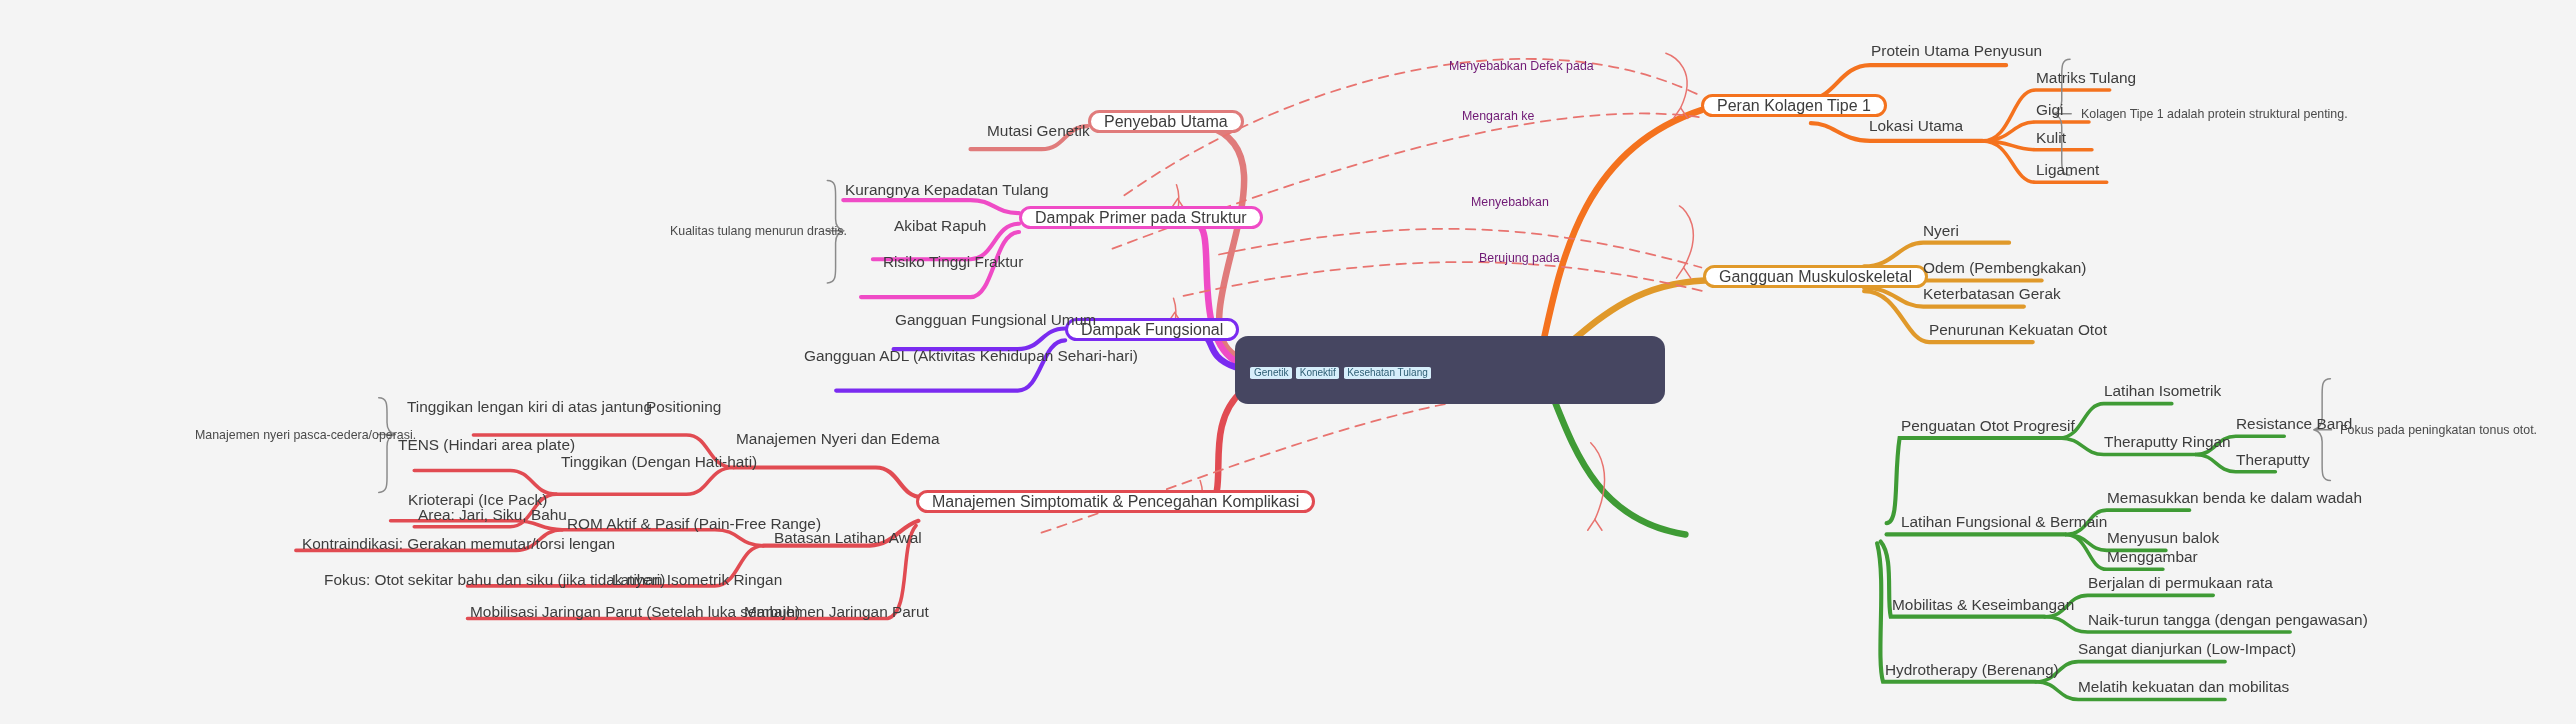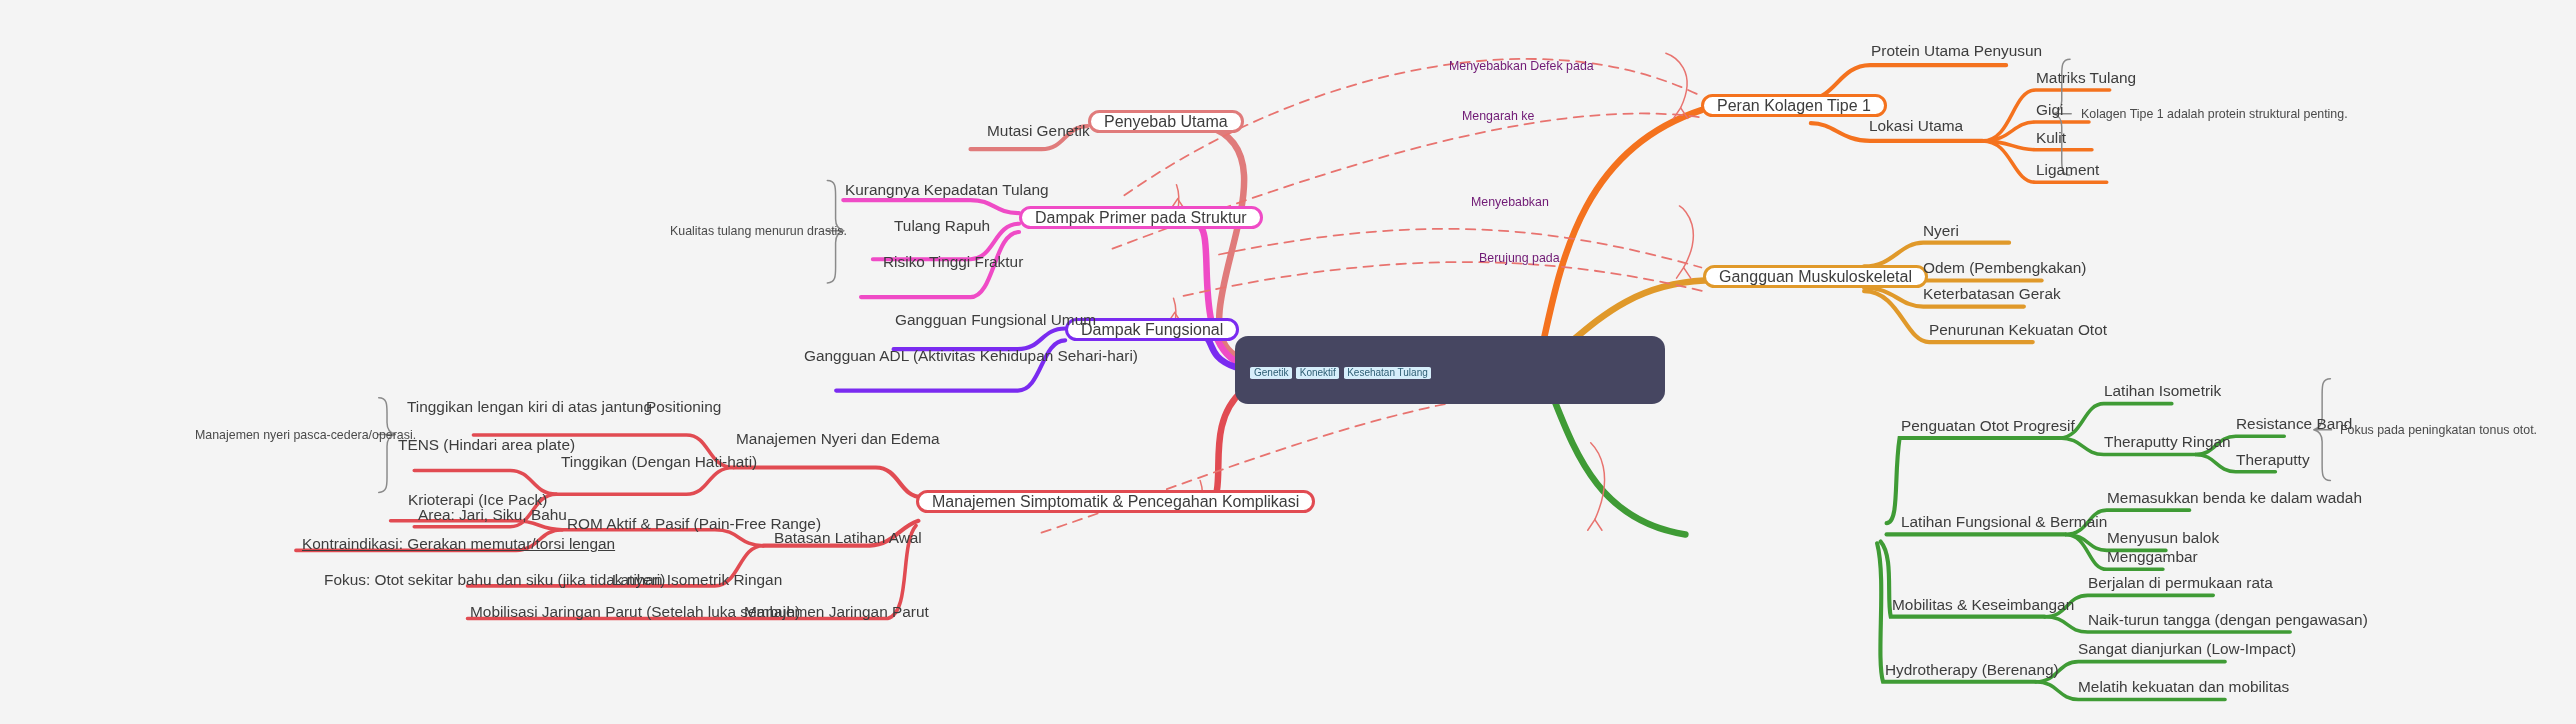--- a/index.html
+++ b/index.html
@@ -222,39 +222,39 @@
 
   <div class="lbl" style="left:1885px;top:662px;">Hydrotherapy (Berenang)</div>
   <div class="lbl" style="left:2078px;top:641px;">Sangat dianjurkan (Low-Impact)</div>
   <div class="lbl" style="left:2078px;top:679px;">Melatih kekuatan dan mobilitas</div>
 
   <div class="note" style="left:2340px;top:423px;">Fokus pada peningkatan tonus otot.</div>
 
   <div class="lbl" style="left:987px;top:123px;">Mutasi Genetik</div>
 
   <div class="lbl" style="left:845px;top:182px;">Kurangnya Kepadatan Tulang</div>
-  <div class="lbl" style="left:894px;top:218px;">Tulang Rapuh</div>
+  <div class="lbl" style="left:894px;top:218px;">Akibat Rapuh</div>
   <div class="lbl" style="left:883px;top:254px;">Risiko Tinggi Fraktur</div>
 
   <div class="note" style="left:670px;top:224px;">Kualitas tulang menurun drastis.</div>
 
   <div class="lbl" style="left:895px;top:312px;">Gangguan Fungsional Umum</div>
   <div class="lbl" style="left:804px;top:348px;">Gangguan ADL (Aktivitas Kehidupan Sehari-hari)</div>
 
   <div class="lbl" style="left:736px;top:431px;">Manajemen Nyeri dan Edema</div>
   <div class="lbl" style="left:646px;top:399px;">Positioning</div>
   <div class="lbl" style="left:407px;top:399px;">Tinggikan lengan kiri di atas jantung</div>
   <div class="lbl" style="left:561px;top:454px;">Tinggikan (Dengan Hati-hati)</div>
   <div class="lbl" style="left:398px;top:437px;">TENS (Hindari area plate)</div>
   <div class="lbl" style="left:408px;top:492px;">Krioterapi (Ice Pack)</div>
 
   <div class="lbl" style="left:774px;top:530px;">Batasan Latihan Awal</div>
   <div class="lbl" style="left:567px;top:516px;">ROM Aktif &amp; Pasif (Pain-Free Range)</div>
   <div class="lbl" style="left:418px;top:507px;">Area: Jari, Siku, Bahu</div>
-  <div class="lbl" style="left:302px;top:536px;text-decoration:underline;">Kontraindikasi: Gerakan memutar/torsi lengan</div>
+  <div class="lbl" style="left:302px;top:536px;">Kontraindikasi: Gerakan memutar/torsi lengan</div>
   <div class="lbl" style="left:612px;top:572px;">Latihan Isometrik Ringan</div>
   <div class="lbl" style="left:324px;top:572px;">Fokus: Otot sekitar bahu dan siku (jika tidak nyeri)</div>
 
   <div class="lbl" style="left:744px;top:604px;">Manajemen Jaringan Parut</div>
   <div class="lbl" style="left:470px;top:604px;">Mobilisasi Jaringan Parut (Setelah luka sembuh)</div>
 
   <div class="note" style="left:195px;top:428px;">Manajemen nyeri pasca-cedera/operasi.</div>
 
   <div class="xlbl" style="left:1449px;top:59px;">Menyebabkan Defek pada</div>
   <div class="xlbl" style="left:1462px;top:109px;">Mengarah ke</div>

